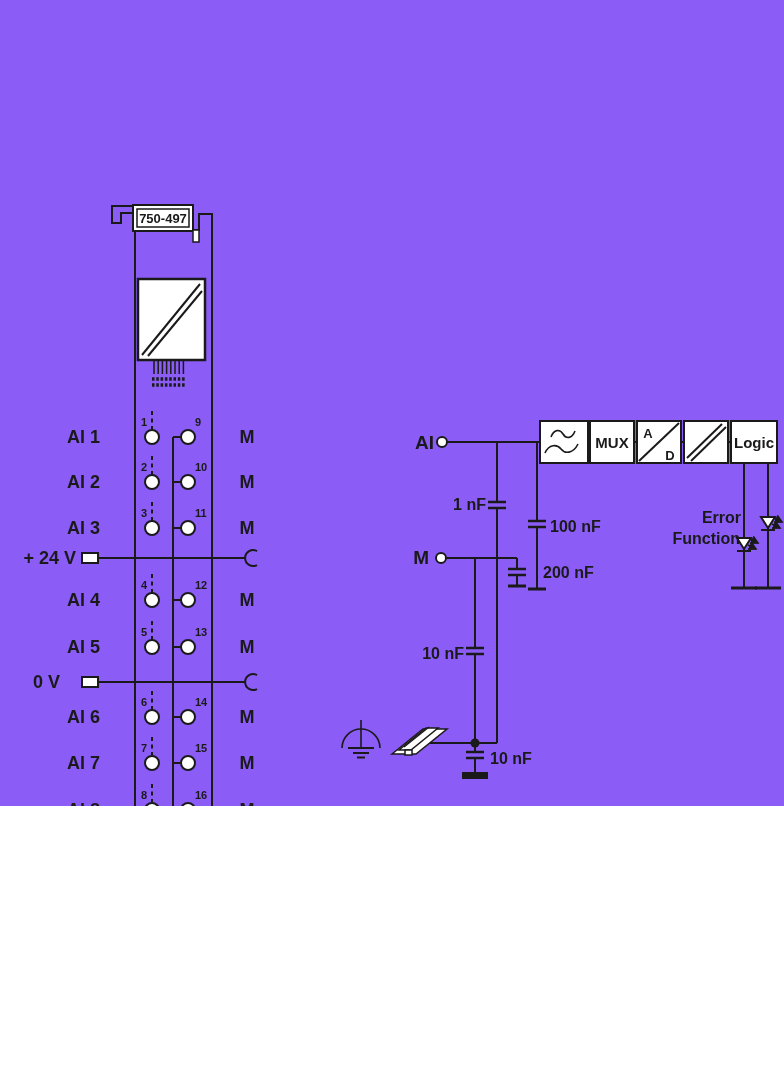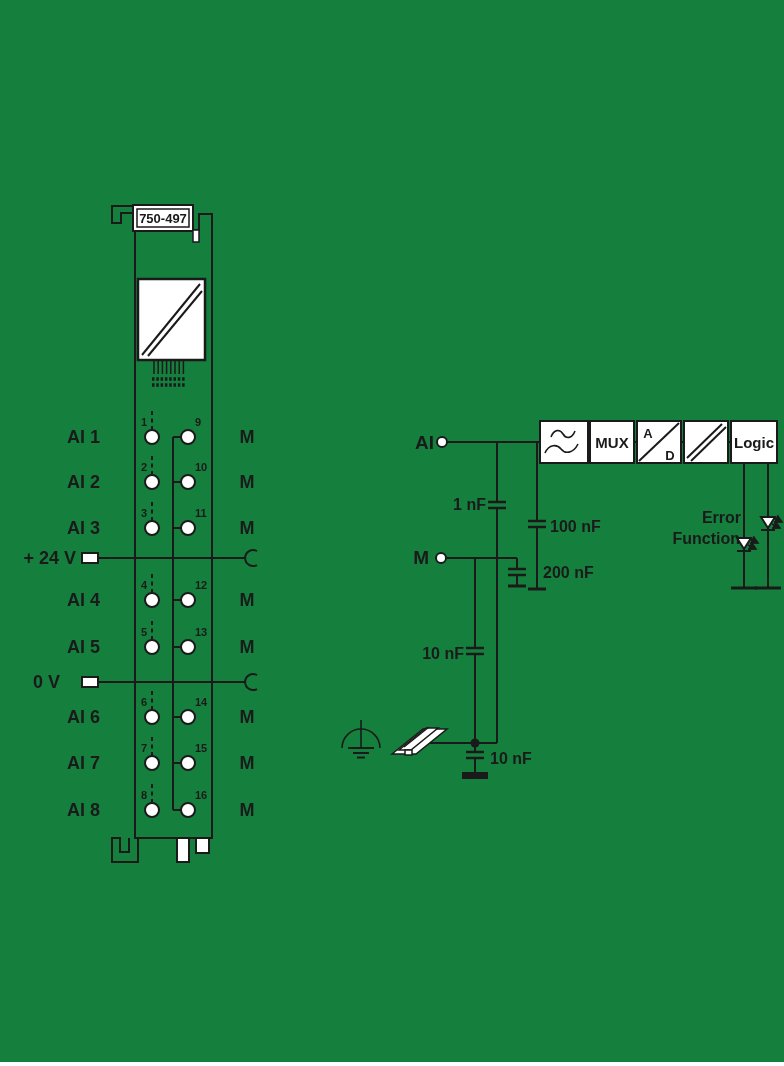--- a/index.html
+++ b/index.html
@@ -1,16 +1,16 @@
 <!DOCTYPE html>
 <html><head>
 <meta charset="utf-8">
 <style>
   html,body{margin:0;padding:0;background:#ffffff;}
-  .stage{position:relative;width:784px;height:1062px;background:#15803d;overflow:hidden;}
+  .stage{position:relative;width:784px;height:806px;background:#8b5cf6;overflow:hidden;}
   svg text{font-family:"Liberation Sans","DejaVu Sans",sans-serif;font-weight:700;fill:#1a1a1a;}
   .t11{font-size:11px}.t13{font-size:13px}.t15{font-size:15px}.t16{font-size:16px}.t18{font-size:18px}.t19{font-size:19px}
   .ln{stroke:#1a1a1a;stroke-width:2;fill:none;stroke-linecap:butt;}
   .ln15{stroke:#1a1a1a;stroke-width:1.5;fill:none;}
   .ln25{stroke:#1a1a1a;stroke-width:2.5;fill:none;}
   .ln3{stroke:#1a1a1a;stroke-width:3;fill:none;}
   .thin{stroke:#1a1a1a;stroke-width:1.6;fill:none;}
   .wfill{fill:#ffffff;}
   .solid{fill:#1a1a1a;stroke:none;}
   .dash{stroke:#1a1a1a;stroke-width:2;stroke-dasharray:4 3.5;fill:none;}

